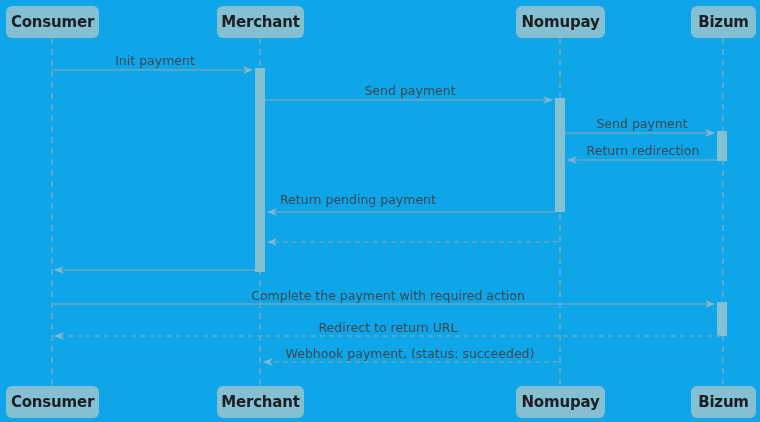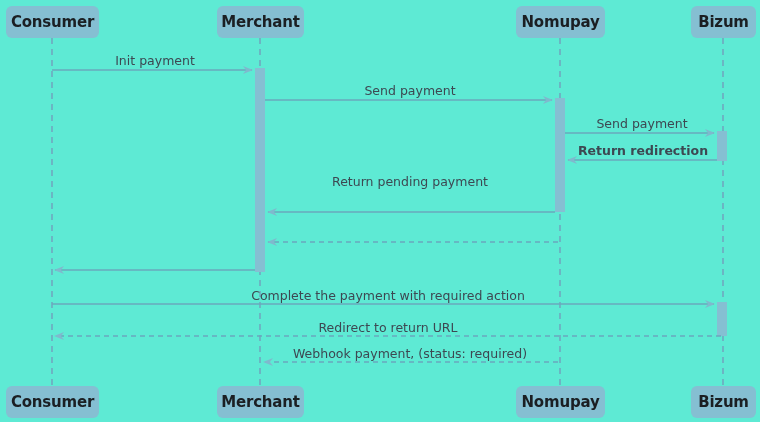--- a/index.html
+++ b/index.html
@@ -8,21 +8,21 @@
     padding: 0;
     background: #000000;
   }
   body {
     font-family: "DejaVu Sans", sans-serif;
   }
   #diagram-root {
     position: relative;
     width: 760px;
     height: 422px;
-    background: #5eead4;
+    background: #0ea5e9;
     overflow: hidden;
   }
   .svg-layer {
     position: absolute;
     left: 0;
     top: 0;
     width: 760px;
     height: 422px;
   }
   .participant-box {
@@ -42,21 +42,21 @@
     color: #1b1f23;
     letter-spacing: -0.2px;
     white-space: nowrap;
   }
   .msg-label {
     position: absolute;
     font-family: "DejaVu Sans", sans-serif;
     font-size: 12.5px;
     color: #3d4852;
     white-space: nowrap;
-    text-align: center;
+    text-align: left;
     line-height: 15px;
     transform: translateX(-50%);
   }
   .msg-label.two-line {
     white-space: normal;
   }
 </style>
 </head>
 <body>
 
@@ -122,27 +122,27 @@
   <div class="participant-box" style="left:691px; top:386px; width:65px;">
     <span class="participant-label">Bizum</span>
   </div>
 
   <div class="msg-label" style="left:155px; top:53px;">Init payment</div>
 
   <div class="msg-label" style="left:410px; top:83px;">Send payment</div>
 
   <div class="msg-label" style="left:642px; top:116px;">Send payment</div>
 
-  <div class="msg-label" style="left:643px; top:143px;font-weight:bold;">Return redirection</div>
+  <div class="msg-label" style="left:643px; top:143px;">Return redirection</div>
 
-  <div class="msg-label two-line" style="left:410px; top:174px; width:260px;">
+  <div class="msg-label two-line" style="left:410px; top:192px; width:260px;">
     <div>Return pending payment</div>
   </div>
 
 
 
   <div class="msg-label" style="left:388px; top:320px;">Redirect to return URL</div>
 
   <div class="msg-label" style="left:388px; top:288px;">Complete the payment with required action</div>
 
-  <div class="msg-label" style="left:410px; top:346px;">Webhook payment, (status: required)</div>
+  <div class="msg-label" style="left:410px; top:346px;">Webhook payment, (status: succeeded)</div>
 
 </div>
 
 </body></html>

